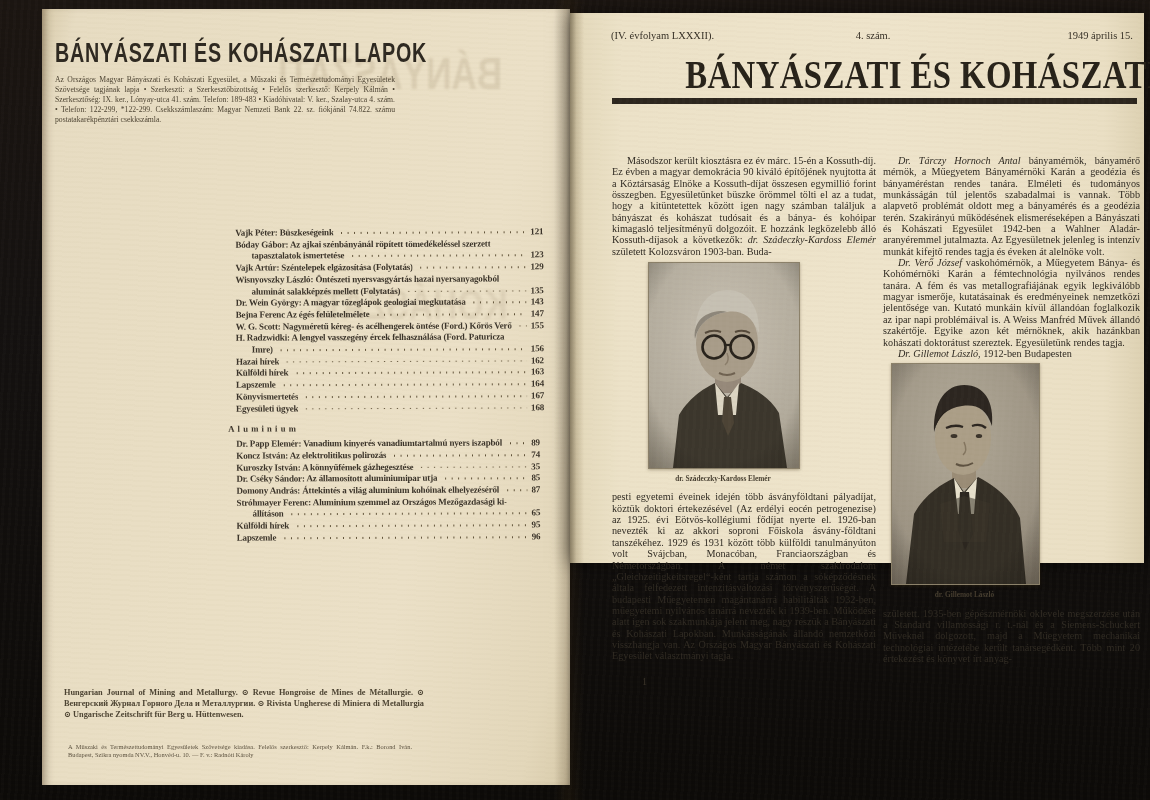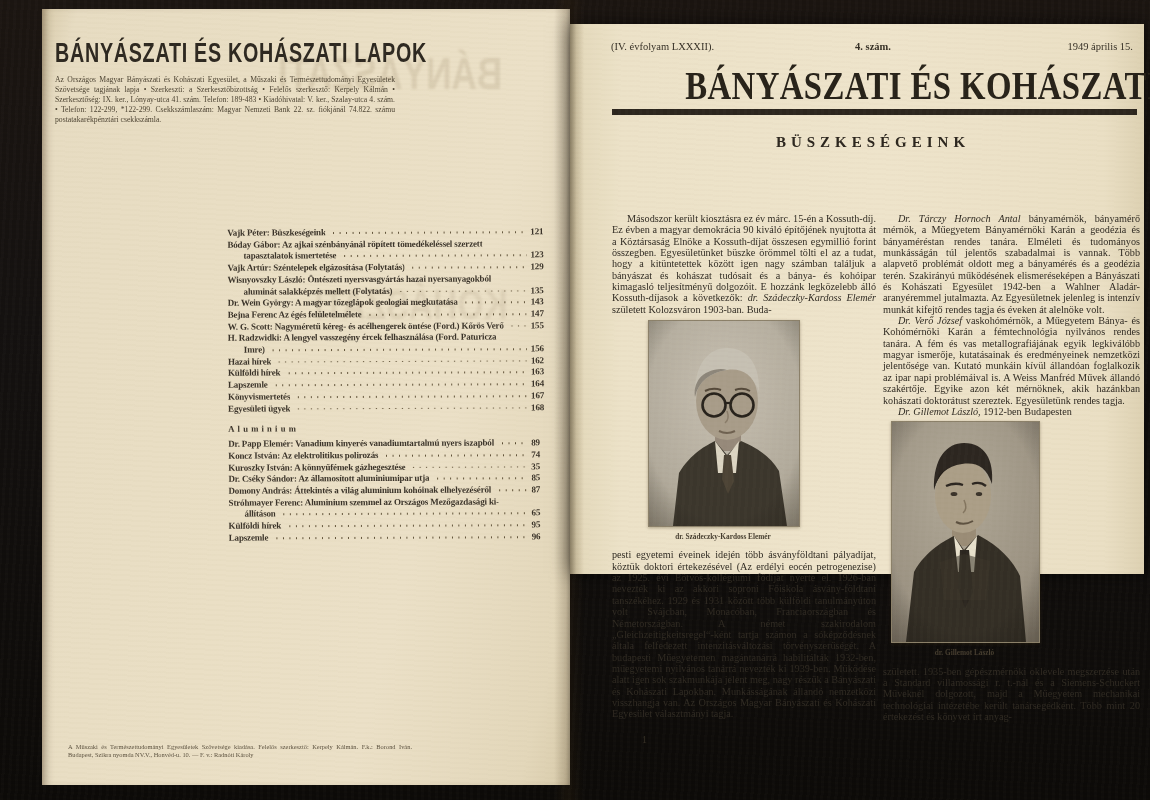--- a/index.html
+++ b/index.html
@@ -3,21 +3,21 @@
 <meta charset="utf-8">
 <style>
   html,body{margin:0;padding:0;background:#0e0b09;}
   .stage{position:relative;width:1150px;height:800px;overflow:hidden;
          background:linear-gradient(180deg,#1b1511 0%,#141110 40%,#0c0a08 100%);
          font-family:"Liberation Serif","DejaVu Serif",serif;}
   .page{position:absolute;box-shadow:0 0 18px rgba(0,0,0,.6);}
   .page-left{left:42px;top:9px;width:528px;height:776px;
     background:linear-gradient(105deg,#d8cbab 0%,#e7dcc2 5%,#eadfc5 45%,#ebe0c7 70%,#e3d7ba 93%,#d8cbab 100%);
     box-shadow:inset 8px 0 10px -6px rgba(70,50,25,.55);}
-  .page-right{left:570px;top:24px;width:574px;height:550px;
+  .page-right{left:570px;top:13px;width:574px;height:550px;
     background:linear-gradient(90deg,#d5c8a5 0%,#e5dabd 2.5%,#ece2c8 9%,#eee4cb 55%,#eadfc4 93%,#ddd1b2 100%);}
   .gutter{position:absolute;left:554px;top:0;width:30px;height:800px;pointer-events:none;
     background:linear-gradient(90deg,rgba(60,44,22,0) 0%,rgba(60,44,22,.22) 40%,rgba(35,25,12,.4) 55%,rgba(60,44,22,.12) 75%,rgba(60,44,22,0) 100%);}
   .grain{position:absolute;inset:0;pointer-events:none;opacity:.5;
     background-image:repeating-linear-gradient(3deg,rgba(120,95,60,.03) 0 2px,transparent 2px 5px),
                      repeating-linear-gradient(93deg,rgba(255,250,230,.03) 0 3px,transparent 3px 7px);}
 
   
   .mast-title{position:absolute;left:13px;top:29px;white-space:nowrap;}
   .mast-title span{display:inline-block;transform:scaleX(.73);transform-origin:left center;
@@ -27,46 +27,46 @@
     text-align:justify;font-weight:normal;color:#4c4332;}
   .ghost{position:absolute;pointer-events:none;font-family:"Liberation Sans","DejaVu Sans",sans-serif;
     font-weight:bold;white-space:nowrap;color:rgba(105,82,46,.13);filter:blur(1.3px);}
   .ghost span{display:inline-block;transform:scaleX(-.8);}
   .ghost-1{left:208px;top:40px;font-size:44px;}
   .ghost-2{left:248px;top:272px;font-size:42px;color:rgba(105,82,46,.09);}
 
   .toc{position:absolute;left:186px;top:218px;width:323px;transform:rotate(-.25deg);}
   .toc-row{display:flex;align-items:baseline;font-size:9px;line-height:11.7px;font-weight:bold;
     color:#3a3329;letter-spacing:-.15px;min-width:0;}
-  .toc-row .t{white-space:nowrap;overflow:hidden;flex-shrink:1;}
+  .toc-row .t{white-space:nowrap;overflow:hidden;flex-shrink:1;margin-left:8px;}
   .toc-row .lead{flex:1 1 8px;min-width:6px;align-self:stretch;margin:0 4px 0 5px;
     background-image:radial-gradient(circle,#57492f .7px,transparent .95px);
     background-size:6.5px 100%;background-repeat:repeat-x;background-position:left 72%;}
   .toc-row .pg{flex:0 0 auto;width:20px;text-align:left;}
   .toc-row.indent{padding-left:16px;}
   .toc-row.nopage .lead,.toc-row.nopage .pg{visibility:hidden;}
   .alu-head{font-size:8.6px;font-weight:bold;letter-spacing:3.2px;color:#3a3329;margin:9px 0 5px 0;}
   .multilang{position:absolute;left:22px;top:678px;width:360px;font-size:8.3px;line-height:11px;
     font-weight:bold;color:#4c4332;text-align:justify;}
   .imprint{position:absolute;left:26px;top:734px;width:344px;font-size:6.4px;line-height:7.6px;
     color:#5d5340;text-align:justify;}
 
   
   .rp-head{position:absolute;left:41px;top:17px;right:9px;height:14px;font-size:10.5px;color:#363026;}
   .rp-vol{position:absolute;left:0;top:0;}
-  .rp-issue{position:absolute;left:50%;transform:translateX(-50%);top:0;font-weight:bold;}
+  .rp-issue{position:absolute;left:50%;transform:translateX(-50%);top:0;font-weight:normal;}
   .rp-date{position:absolute;right:2px;top:0;}
   .rp-title{position:absolute;left:40px;right:7px;top:37px;text-align:center;white-space:nowrap;}
   .rp-title span{display:inline-block;transform:scaleX(.8);transform-origin:center;
     font-weight:bold;font-size:41px;letter-spacing:.5px;color:#272219;}
   .rp-rule{position:absolute;left:42px;right:7px;top:85px;height:6px;background:#2c261e;}
   .rp-section{position:absolute;left:40px;right:8px;top:110px;text-align:center;
     font-size:15px;font-weight:bold;letter-spacing:5px;color:#2c261e;}
   .rp-cols{position:absolute;left:42px;top:142px;display:flex;gap:7px;}
-  .col{text-align:justify;font-size:10.2px;line-height:11.35px;color:#2f2a22;margin-top:47px;}
+  .col{text-align:justify;font-size:10.2px;line-height:11.35px;color:#2f2a22;}
   .col-l{width:264px;}
   .col-r{width:257px;}
   .col p{margin:0;}
   .col p.ind{text-indent:15px;}
   .it{font-style:italic;}
   .photo-wrap{margin-top:5px;margin-bottom:4px;}
   .pw1{width:150px;margin-left:36px;}
   .pw2{width:147px;margin-left:8px;margin-top:4px;}
   .photo{display:block;border:1px solid #8b8069;box-shadow:0 1px 3px rgba(60,45,20,.35);}
   .caption{text-align:center;font-size:7.3px;font-weight:bold;color:#453d2f;margin-top:4px;margin-bottom:7px;}
@@ -235,32 +235,32 @@
           </div>
 
           <div class="toc-row">
             <span class="t">Lapszemle</span>
             <span class="lead"></span>
             <span class="pg">96</span>
           </div>
         </div>
     </div>
 
+    <div class="multilang">Hungarian Journal of Mining and Metallurgy. ⊙ Revue Hongroise de Mines de Métallurgie. ⊙ Венгерский Журнал Горного Дела и Металлургии. ⊙ Rivista Ungherese di Miniera di Metallurgia ⊙ Ungarische Zeitschrift für Berg u. Hüttenwesen.</div>
     <div class="imprint">A Műszaki és Természettudományi Egyesületek Szövetsége kiadása. Felelős szerkesztő: Kerpely Kálmán. F.k.: Borond Iván. Budapest, Szikra nyomda NV.V., Honvéd-u. 10. — F. v.: Radnóti Károly</div>
   </div>
 
   <div class="page page-right">
     <div class="rp-head">
       <span class="rp-vol">(IV. évfolyam LXXXII).</span>
       <span class="rp-issue">4. szám.</span>
       <span class="rp-date">1949 április 15.</span>
     </div>
     <div class="rp-title"><span>BÁNYÁSZATI ÉS KOHÁSZATI LAPOK</span></div>
     <div class="rp-rule"></div>
-    <div class="rp-section">BÜSZKESÉGEINK</div>
 
     <div class="rp-cols">
 
       <div class="col col-l">
         <p class="ind"><span>Másodszor került kiosztásra ez év márc. 15-én a Kossuth-díj. Ez évben a magyar demokrácia 90 kiváló építőjének nyujtotta át a Köztársaság Elnöke a Kossuth-díjat összesen egymillió forint összegben. Egyesületünket büszke örömmel tölti el az a tudat, hogy a kitüntetettek között igen nagy számban találjuk a bányászat és kohászat tudósait és a bánya- és kohóipar kimagasló teljesítményű dolgozóit. E hozzánk legközelebb álló Kossuth-díjasok a következők: </span><span class="it">dr. Szádeczky-Kardoss Elemér</span><span> született Kolozsváron 1903-ban. Buda-</span></p>
         <div class="photo-wrap pw1">
           <svg class="photo" width="150" height="205" viewBox="0 0 150 205" xmlns="http://www.w3.org/2000/svg">
             <defs>
               <radialGradient id="bg1" cx="50%" cy="35%" r="80%">
                 <stop offset="0%" stop-color="#c6bfb1"></stop>

